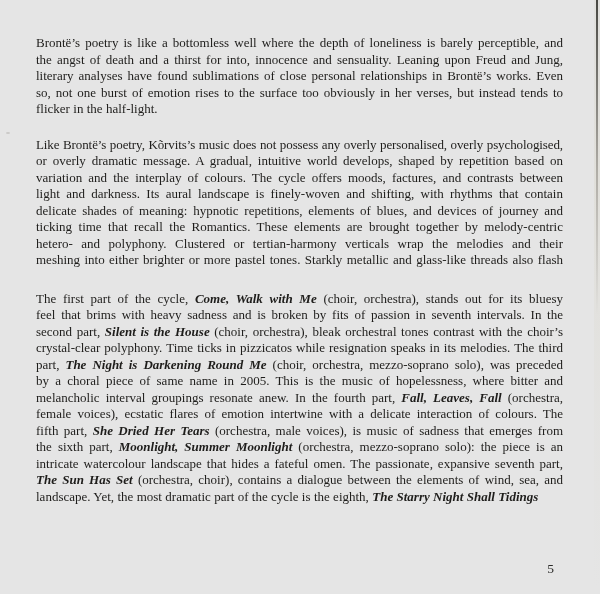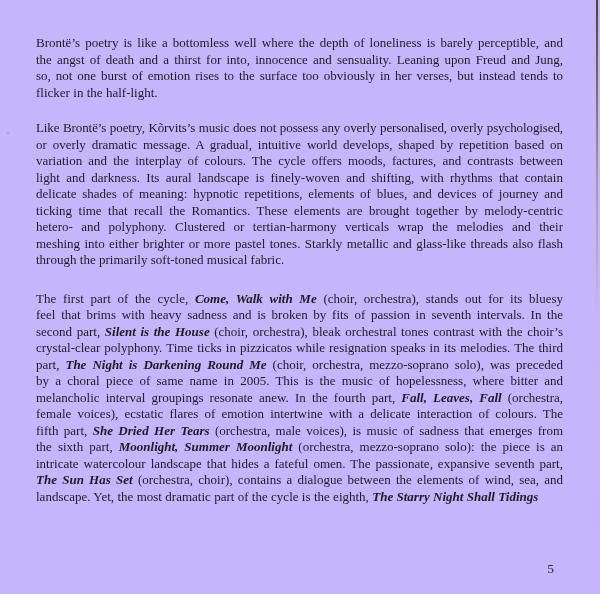--- a/index.html
+++ b/index.html
@@ -1,19 +1,19 @@
 <!DOCTYPE html>
 <html><head>
 <meta charset="utf-8">
 <style>
   html,body{margin:0;padding:0;}
   .page{
     position:relative;
     width:600px;height:594px;
-    background:#c4b5fd;
+    background:#e5e5e5;
     font-family:"Liberation Serif", serif;
     color:#1e1d1b;
     overflow:hidden;
   }
   .body-text{
     position:absolute;
     left:36px;top:35px;width:527px;
     font-size:13px;
     line-height:16.5px;
     word-spacing:0.1px;
@@ -51,33 +51,33 @@
   }
 </style>
 </head>
 <body>
 
 <div class="page">
   <div class="body-text">
       <div class="para">
         <div class="line" style="">Brontë’s poetry is like a bottomless well where the depth of loneliness is barely perceptible, and</div>
         <div class="line" style="">the angst of death and a thirst for into, innocence and sensuality. Leaning upon Freud and Jung,</div>
+        <div class="line" style="">literary analyses have found sublimations of close personal relationships in Brontë’s works. Even</div>
         <div class="line" style="">so, not one burst of emotion rises to the surface too obviously in her verses, but instead tends to</div>
         <div class="line last" style="">flicker in the half-light.</div>
       </div>
       <div class="para">
         <div class="line" style="letter-spacing: -0.1px;">Like Brontë’s poetry, Kõrvits’s music does not possess any overly personalised, overly psychologised,</div>
         <div class="line" style="">or overly dramatic message. A gradual, intuitive world develops, shaped by repetition based on</div>
         <div class="line" style="">variation and the interplay of colours. The cycle offers moods, factures, and contrasts between</div>
         <div class="line" style="">light and darkness. Its aural landscape is finely-woven and shifting, with rhythms that contain</div>
         <div class="line" style="">delicate shades of meaning: hypnotic repetitions, elements of blues, and devices of journey and</div>
         <div class="line" style="">ticking time that recall the Romantics. These elements are brought together by melody-centric</div>
         <div class="line" style="">hetero- and polyphony. Clustered or tertian-harmony verticals wrap the melodies and their</div>
         <div class="line" style="">meshing into either brighter or more pastel tones. Starkly metallic and glass-like threads also flash</div>
-        <div class="line last" style="">through the primarily soft-toned musical fabric.</div>
       </div>
       <div class="para">
         <div class="line" style="">The first part of the cycle, <span class="work-title">Come, Walk with Me</span> (choir, orchestra), stands out for its bluesy</div>
         <div class="line" style="">feel that brims with heavy sadness and is broken by fits of passion in seventh intervals. In the</div>
         <div class="line" style="">second part, <span class="work-title">Silent is the House</span> (choir, orchestra), bleak orchestral tones contrast with the choir’s</div>
         <div class="line" style="">crystal-clear polyphony. Time ticks in pizzicatos while resignation speaks in its melodies. The third</div>
         <div class="line" style="">part, <span class="work-title">The Night is Darkening Round Me</span> (choir, orchestra, mezzo-soprano solo), was preceded</div>
         <div class="line" style="">by a choral piece of same name in 2005. This is the music of hopelessness, where bitter and</div>
         <div class="line" style="">melancholic interval groupings resonate anew. In the fourth part, <span class="work-title">Fall, Leaves, Fall</span> (orchestra,</div>
         <div class="line" style="">female voices), ecstatic flares of emotion intertwine with a delicate interaction of colours. The</div>

